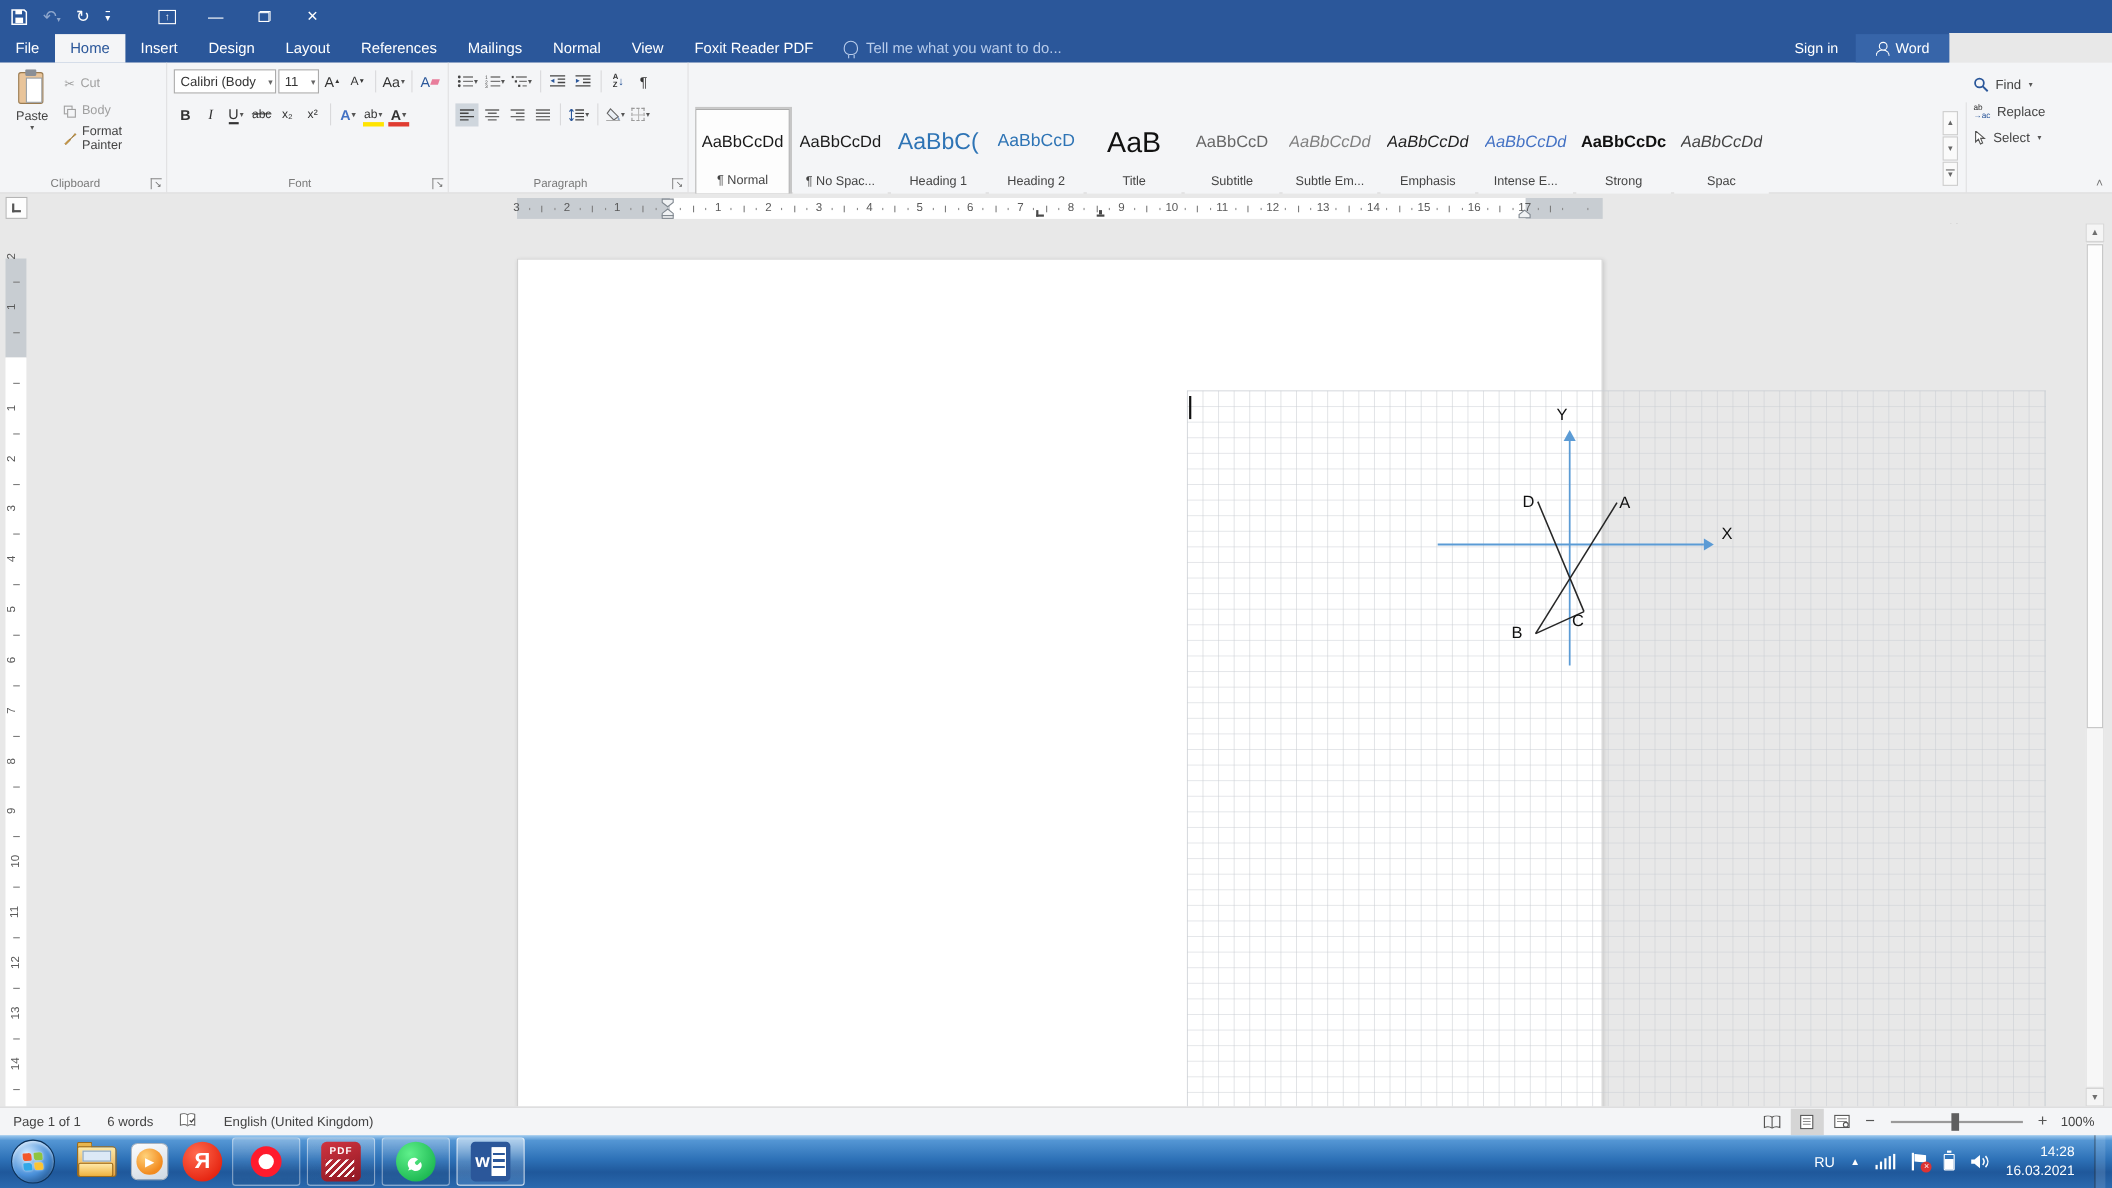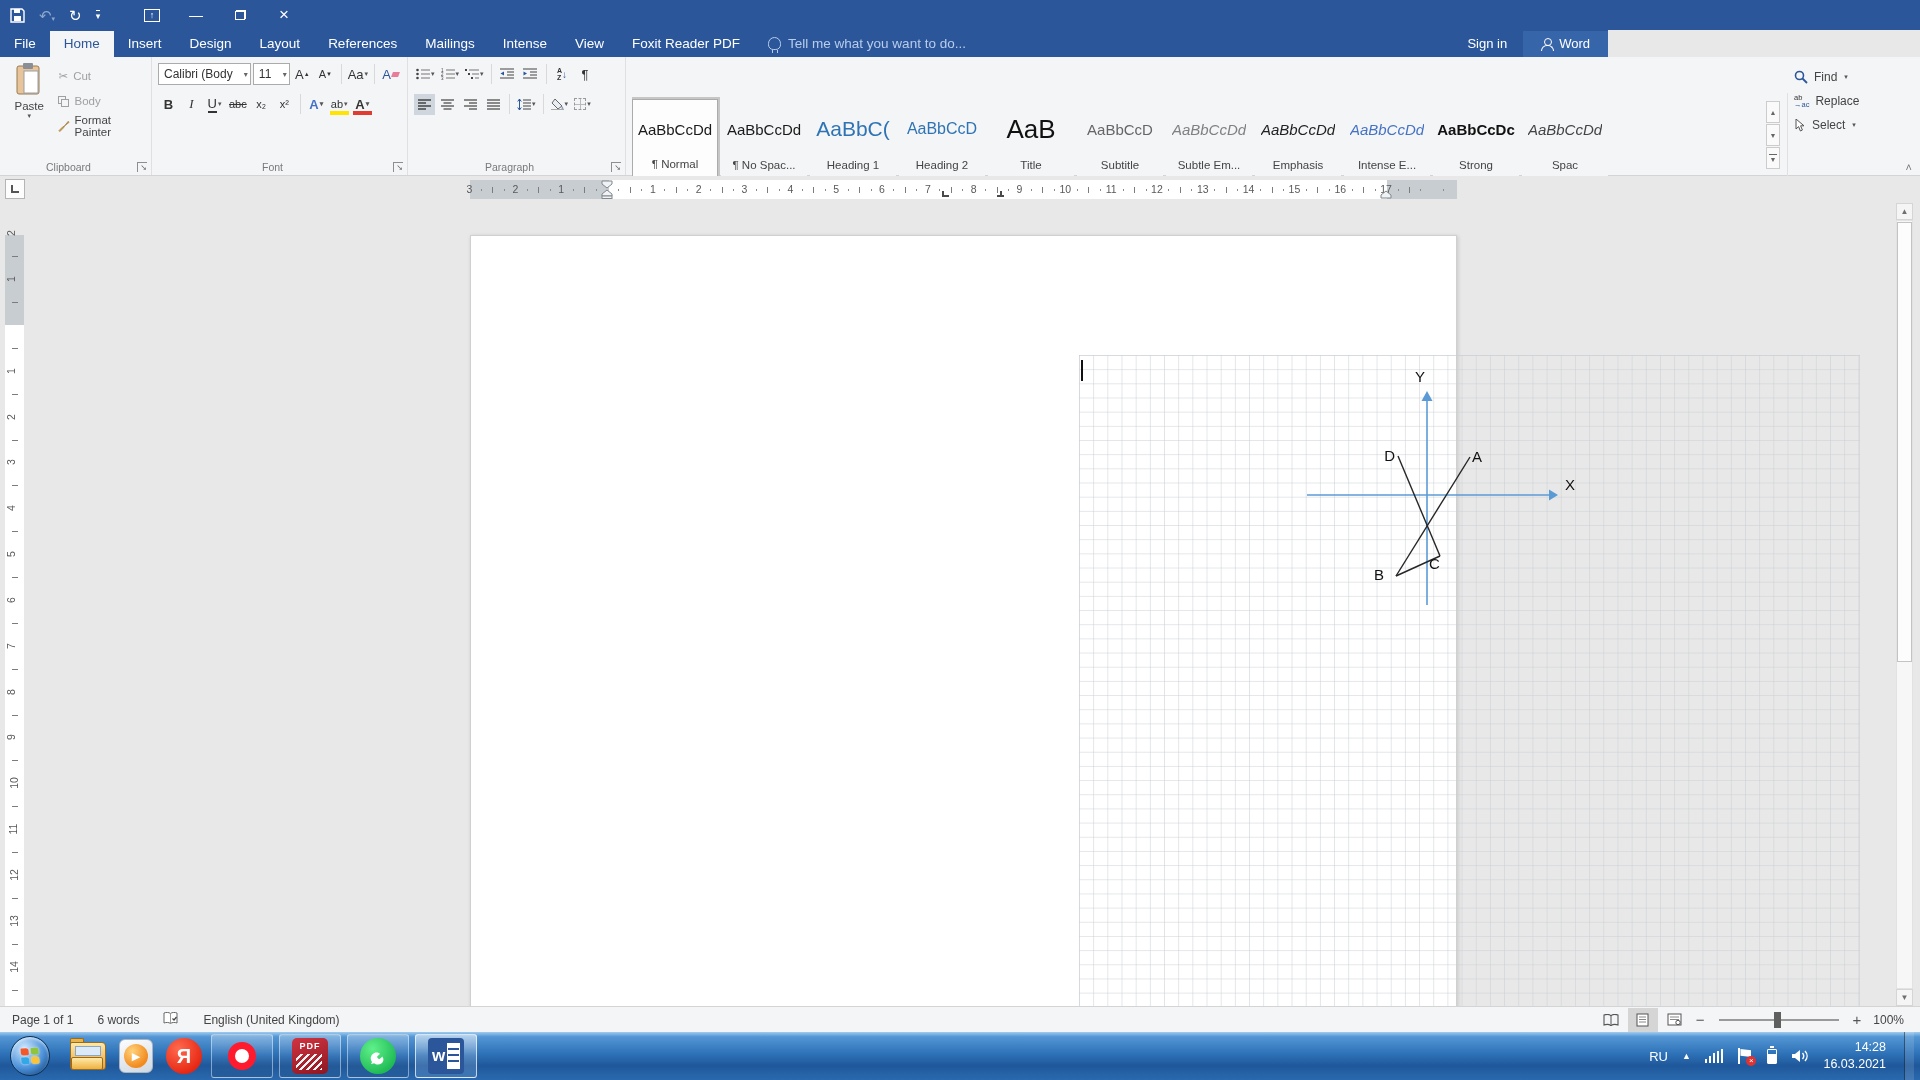--- a/index.html
+++ b/index.html
@@ -11,21 +11,21 @@
   .qat .ic{font-size:15px;line-height:1;color:#fff;}
   .qat .dis{color:#8fa7cd;}
   .title{flex:1;text-align:center;font-size:13px;color:#fff;white-space:nowrap;}
   .winctl{display:flex;align-items:center;height:30px;}
   .winctl .wbtn{width:44px;height:30px;display:flex;align-items:center;justify-content:center;font-size:14px;color:#fff;}
   .rdo-box{width:16px;height:13px;border:1px solid #fff;display:flex;align-items:center;justify-content:center;font-size:9px;}
   .restore{position:relative;width:11px;height:10px;}
   .restore:before{content:"";position:absolute;right:0;top:0;width:8px;height:7px;border:1px solid #fff;}
   .restore:after{content:"";position:absolute;left:0;bottom:0;width:8px;height:7px;border:1px solid #fff;background:#2b579a;}
   
-  .tabrow{position:absolute;left:0;top:30px;width:1608px;height:27px;background:#2b579a;display:flex;align-items:flex-end;justify-content:space-between;}
+  .tabrow{position:absolute;left:0;top:30px;width:1772px;height:27px;background:#2b579a;display:flex;align-items:flex-end;justify-content:space-between;}
   .tab{padding:5px 14px 6px;font-size:13.5px;color:#fff;cursor:default;}
   .tab.active{background:#f4f5f7;color:#2b579a;}
   .tellme{display:flex;align-items:center;gap:7px;color:#b8cceb;font-size:13.5px;padding:0 14px 6px;}
   .bulb{width:13px;height:13px;border:1.5px solid #b8cceb;border-radius:50% 50% 40% 40%;position:relative;}
   .bulb:after{content:"";position:absolute;left:3px;bottom:-4px;width:4px;height:3px;border-left:1.5px solid #b8cceb;border-right:1.5px solid #b8cceb;}
   .tabspacer{flex:1;}
   .signin{color:#fff;font-size:13px;padding:0 16px 6px;}
   .sharebtn{display:flex;align-items:center;gap:6px;color:#fff;font-size:13px;padding:5px 18px 6px;background:#3765a9;}
   .person{width:12px;height:12px;position:relative;}
   .person:before{content:"";position:absolute;left:3px;top:0;width:6px;height:6px;border:1.3px solid #fff;border-radius:50%;}
@@ -165,21 +165,21 @@
 
   <div class="tabrow">
     <div style="display:flex;align-items:flex-end;">
         <div class="tab">File</div>
         <div class="tab active">Home</div>
         <div class="tab">Insert</div>
         <div class="tab">Design</div>
         <div class="tab">Layout</div>
         <div class="tab">References</div>
         <div class="tab">Mailings</div>
-        <div class="tab">Intense</div>
+        <div class="tab">Normal</div>
         <div class="tab">View</div>
         <div class="tab">Foxit Reader PDF</div>
       </div>
     <div class="tellme">
       <span class="bulb"></span>
       <span>Tell me what you want to do...</span>
     </div>
     <div class="tabspacer"></div>
     <div class="signin">Sign in</div>
     <div class="sharebtn">

